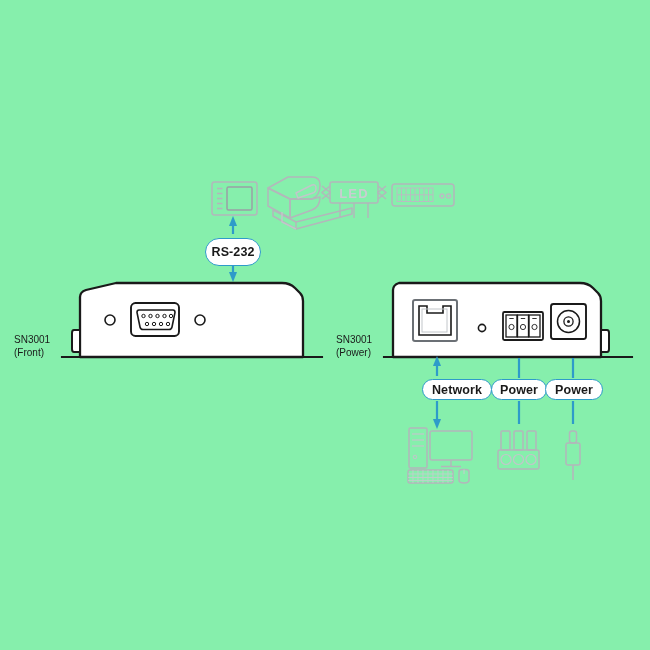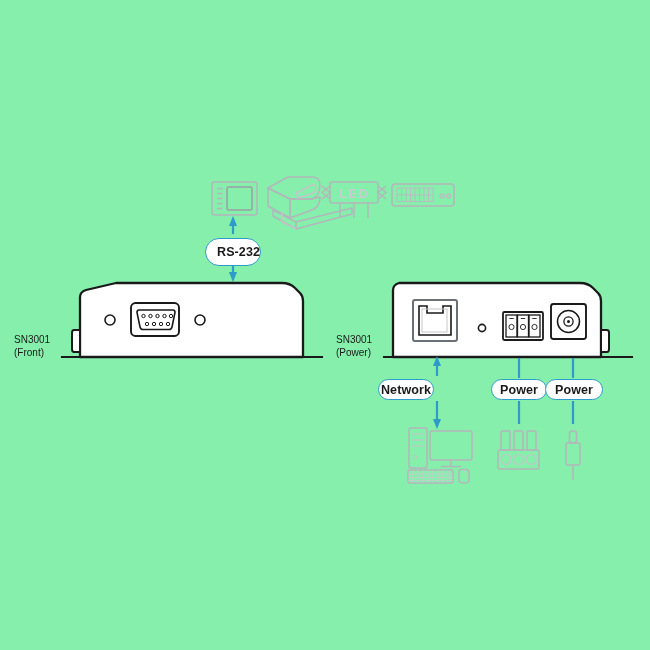--- a/index.html
+++ b/index.html
@@ -261,25 +261,25 @@
     </g>
 
     <g fill="none" stroke="#b3b7bb" stroke-width="1.5">
       <rect x="569.5" y="431" width="7" height="12" rx="2.5"></rect>
       <rect x="566" y="443" width="14" height="22" rx="2"></rect>
       <line x1="573" y1="465" x2="573" y2="480" stroke-width="1.6"></line>
     </g>
 
   </svg>
 
-  <div class="pill" style="left:205px; top:238px; width:56px; height:28px;justify-content:flex-end;">
+  <div class="pill" style="left:205px; top:238px; width:56px; height:28px;">
     <span>RS-232</span>
   </div>
 
-  <div class="pill" style="left:378px; top:379px; width:56px; height:21px;">
+  <div class="pill" style="left:422px; top:379px; width:70px; height:21px;">
     <span>Network</span>
   </div>
 
   <div class="pill" style="left:491px; top:379px; width:56px; height:21px;">
     <span>Power</span>
   </div>
 
   <div class="pill" style="left:545px; top:379px; width:58px; height:21px;">
     <span>Power</span>
   </div>

